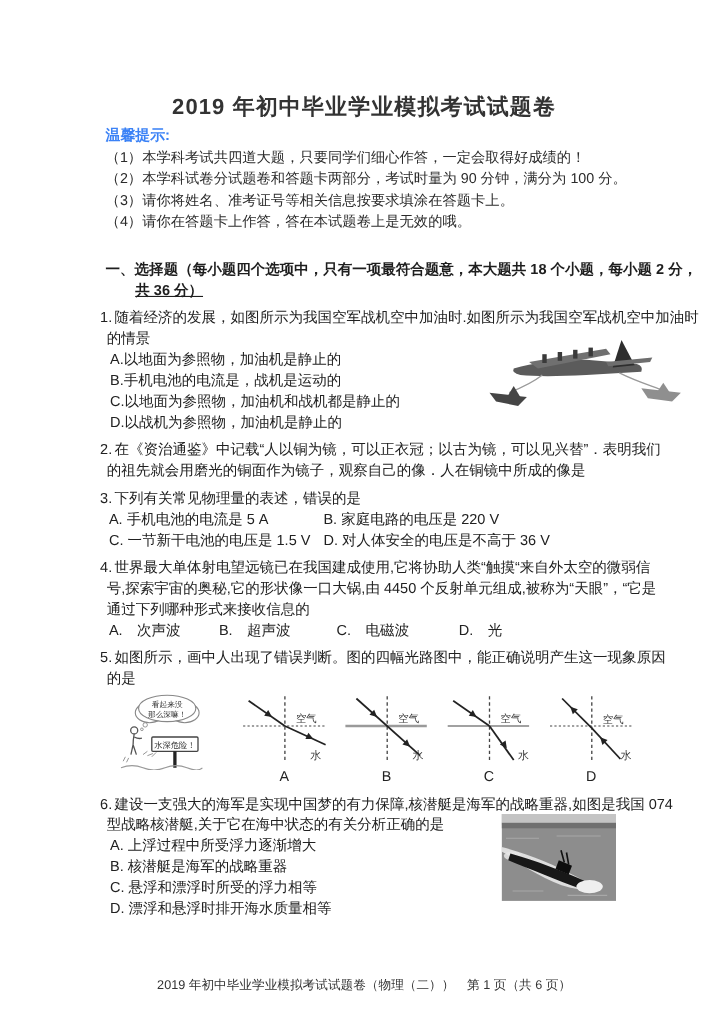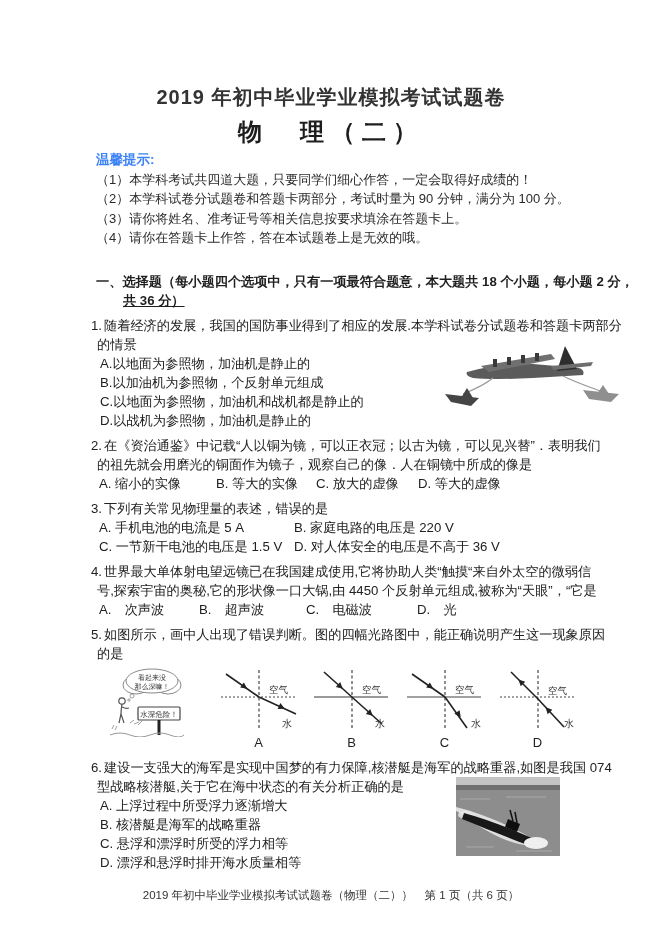--- a/index.html
+++ b/index.html
@@ -34,21 +34,20 @@
   .diag-letter{font-size:13px;margin-top:2px;color:#222;}
   .footer{position:absolute;left:0;top:888px;width:100%;text-align:center;font-size:11.5px;color:#333;white-space:nowrap;}
   svg text{font-family:"Liberation Sans","DejaVu Sans",sans-serif;fill:#333;}
 </style>
 </head>
 <body>
 
 <div class="page">
 
   <h1 class="title">2019 年初中毕业学业模拟考试试题卷</h1>
-  <h2 class="subtitle">物　理（二）</h2>
 
   <div class="notice">
     <div class="notice-heading">温馨提示:</div>
     <div class="notice-item">（1）本学科考试共四道大题，只要同学们细心作答，一定会取得好成绩的！</div>
     <div class="notice-item">（2）本学科试卷分试题卷和答题卡两部分，考试时量为 90 分钟，满分为 100 分。</div>
     <div class="notice-item">（3）请你将姓名、准考证号等相关信息按要求填涂在答题卡上。</div>
     <div class="notice-item">（4）请你在答题卡上作答，答在本试题卷上是无效的哦。</div>
   </div>
 
   <div class="section">
@@ -73,60 +72,55 @@
           <path d="M12,52 L46,56 L38,64 L18,60 Z"></path>
           <path d="M34,46 L40,56 L28,56 Z"></path>
         </g>
         <g fill="#8f8f8f">
           <path d="M150,48 L186,52 L178,60 L156,57 Z"></path>
           <path d="M170,43 L176,52 L164,52 Z"></path>
         </g>
       </svg>
     </div>
     <div class="stem">
-      <span class="line"><span class="qnum">1.</span><span>随着经济的发展，我国的国防事业得到了相应的发展.本学科试卷分试题卷和答题卡两部分</span></span>
+      <span class="line"><span class="qnum">1.</span><span>随着经济的发展，如图所示为我国空军战机空中加油时.如图所示为我国空军战机空中加油时</span></span>
       <span class="line cont">的情景</span>
     </div>
     <div class="opts">
       <div class="opt">A.以地面为参照物，加油机是静止的</div>
-      <div class="opt">B.以加油机为参照物，个反射单元组成</div>
+      <div class="opt">B.手机电池的电流是，战机是运动的</div>
       <div class="opt">C.以地面为参照物，加油机和战机都是静止的</div>
       <div class="opt">D.以战机为参照物，加油机是静止的</div>
     </div>
   </div>
 
   <div class="question">
     <div class="stem">
       <span class="line"><span class="qnum">2.</span><span>在《资治通鉴》中记载“人以铜为镜，可以正衣冠；以古为镜，可以见兴替”．表明我们</span></span>
       <span class="line cont">的祖先就会用磨光的铜面作为镜子，观察自己的像．人在铜镜中所成的像是</span>
-    </div>
-    <div class="opts-row q2row">
-      <div class="opt">A. 缩小的实像</div>
-      <div class="opt">B. 等大的实像</div>
-      <div class="opt">C. 放大的虚像</div>
-      <div class="opt">D. 等大的虚像</div>
     </div>
   </div>
 
   <div class="question">
     <div class="stem">
       <span class="line"><span class="qnum">3.</span><span>下列有关常见物理量的表述，错误的是</span></span>
     </div>
     <div class="opts-row q3grid">
       <div class="opt">A. 手机电池的电流是 5 A</div>
       <div class="opt">B. 家庭电路的电压是 220 V</div>
       <div class="opt">C. 一节新干电池的电压是 1.5 V</div>
       <div class="opt">D. 对人体安全的电压是不高于 36 V</div>
     </div>
   </div>
 
   <div class="question">
     <div class="stem">
       <span class="line"><span class="qnum">4.</span><span>世界最大单体射电望远镜已在我国建成使用,它将协助人类“触摸“来自外太空的微弱信</span></span>
       <span class="line cont">号,探索宇宙的奥秘,它的形状像一口大锅,由 4450 个反射单元组成,被称为“天眼”，“它是</span>
+      <span class="line cont">通过下列哪种形式来接收信息的</span>
     </div>
     <div class="opts-row q4row">
       <div class="opt">A.　次声波</div>
       <div class="opt">B.　超声波</div>
       <div class="opt">C.　电磁波</div>
       <div class="opt">D.　光</div>
     </div>
   </div>
 
   <div class="question">

